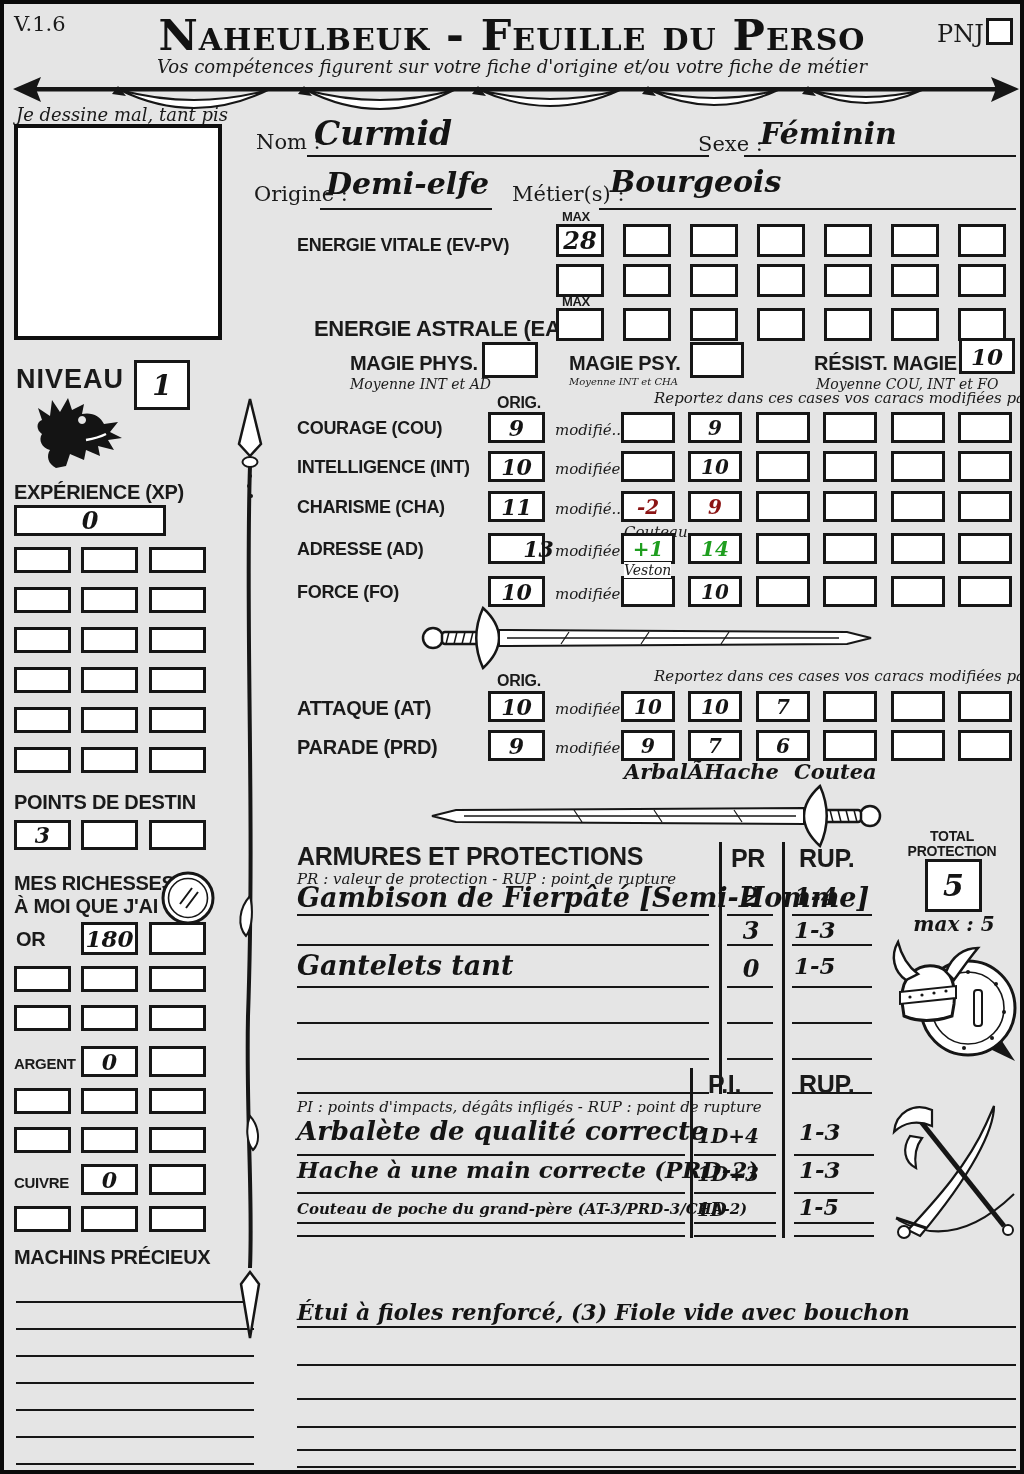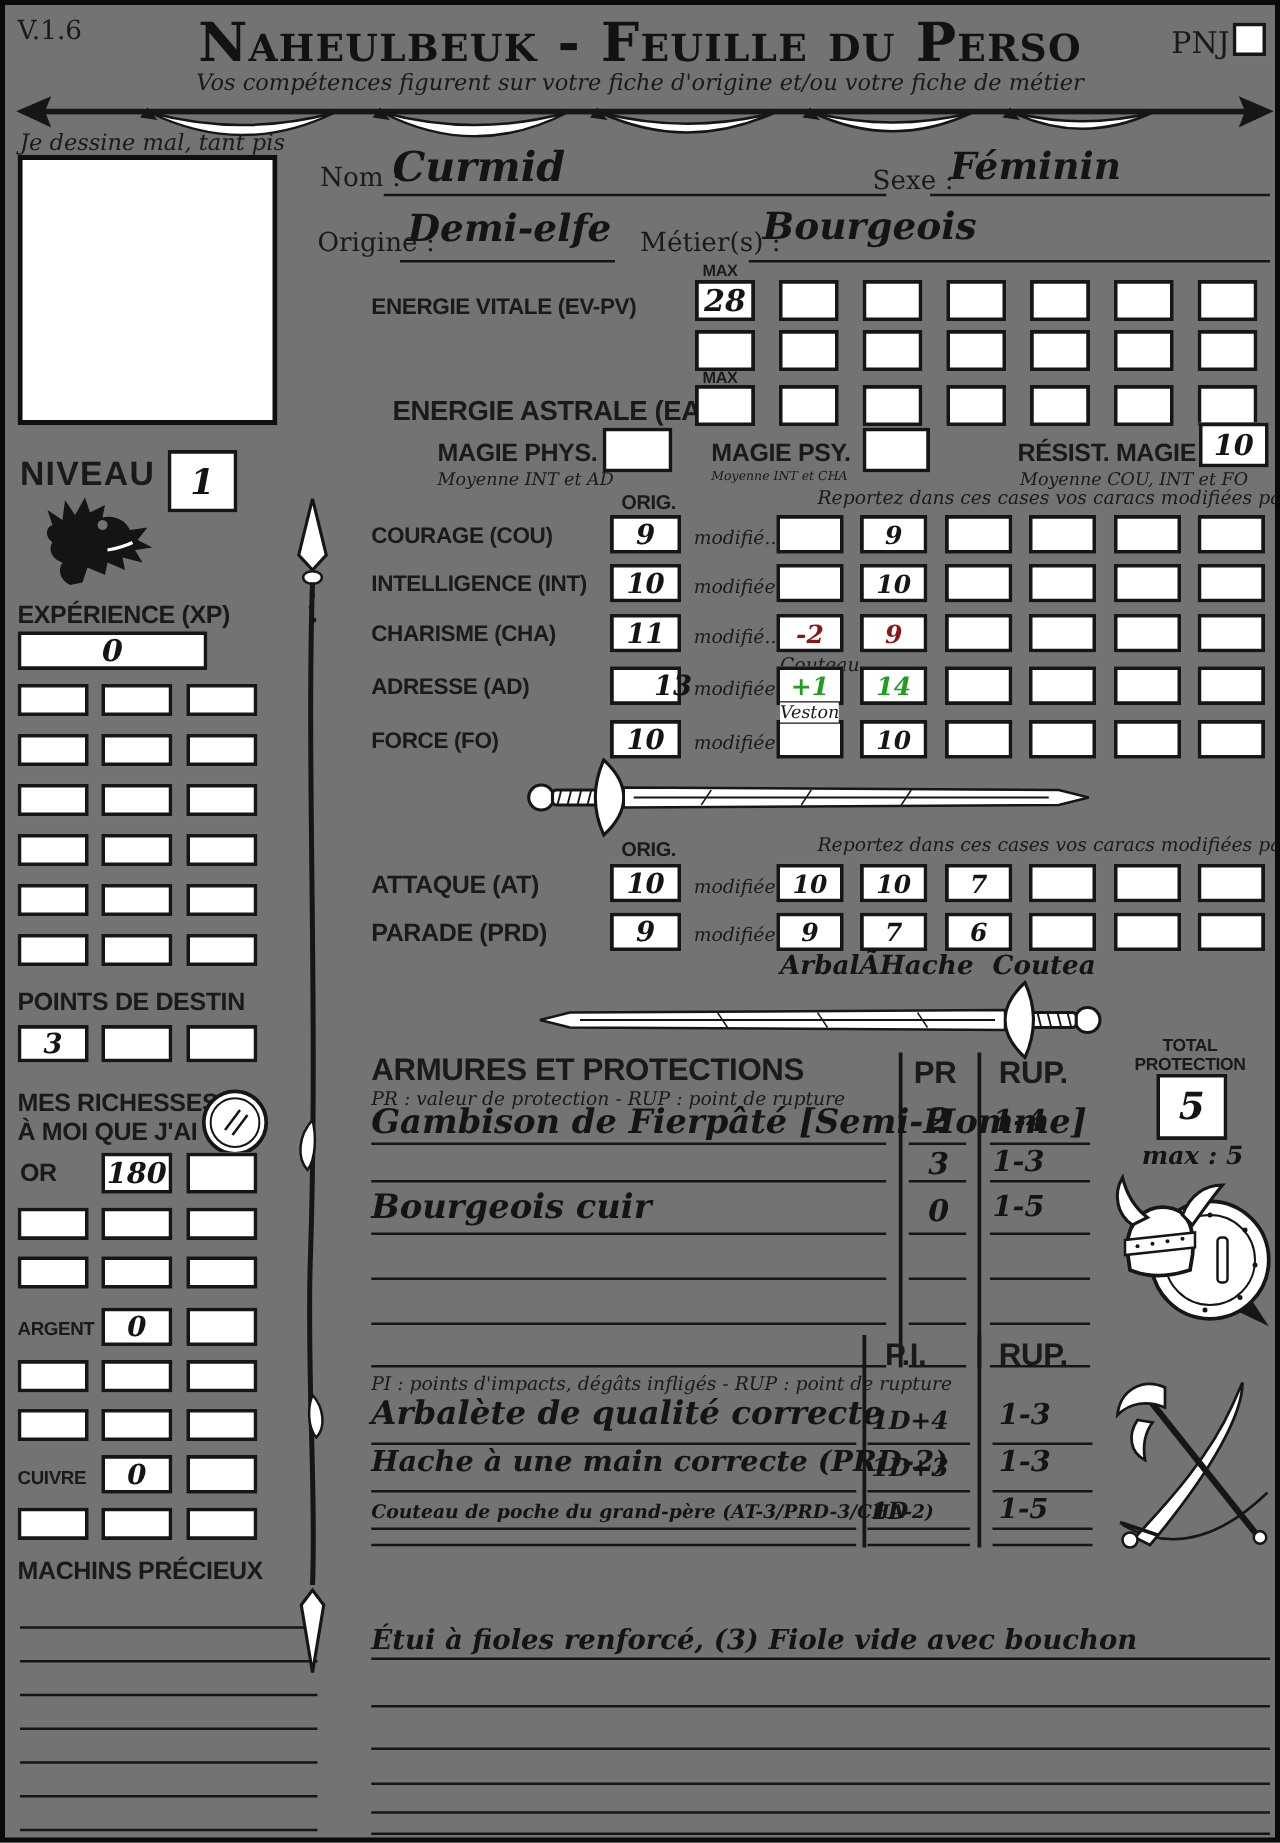--- a/index.html
+++ b/index.html
@@ -1,16 +1,16 @@
 <!DOCTYPE html>
 <html><head>
 <meta charset="utf-8">
 <style>
   html,body{margin:0;padding:0;background:#888;}
-  .sheet{position:relative;width:1024px;height:1474px;background:#737373;border:4px solid #0a0a0a;box-sizing:border-box;overflow:hidden;margin:0 auto;font-family:"Liberation Sans",sans-serif;color:#141414;}
+  .sheet{position:relative;width:1024px;height:1474px;background:#e5e5e5;border:4px solid #0a0a0a;box-sizing:border-box;overflow:hidden;margin:0 auto;font-family:"Liberation Sans",sans-serif;color:#141414;}
   .abs{position:absolute;}
   
   .blk{position:absolute;font-family:"Liberation Sans",sans-serif;font-weight:bold;color:#1a1a1a;letter-spacing:-0.3px;white-space:nowrap;}
   
   .cal{position:absolute;font-family:"DejaVu Serif",serif;color:#1a1a1a;white-space:nowrap;}
   .cali{position:absolute;font-family:"DejaVu Serif",serif;font-style:italic;color:#1a1a1a;white-space:nowrap;}
   
   .hand{font-family:"DejaVu Serif",serif;font-style:italic;font-weight:bold;color:#141414;white-space:nowrap;}
   .handa{position:absolute;font-family:"DejaVu Serif",serif;font-style:italic;font-weight:bold;color:#141414;white-space:nowrap;}
   
@@ -444,21 +444,21 @@
   <div class="ul" style="left:723px;top:910px;width:46px;"></div>
   <div class="handa" style="left:790px;top:878px;font-size:24px;">1-4</div>
   <div class="ul" style="left:788px;top:910px;width:80px;"></div>
 
   <div class="ul" style="left:293px;top:940px;width:412px;"></div>
   <div class="handa" style="left:727px;top:912px;width:40px;text-align:center;font-size:24px;">3</div>
   <div class="ul" style="left:723px;top:940px;width:46px;"></div>
   <div class="handa" style="left:790px;top:912px;font-size:23px;">1-3</div>
   <div class="ul" style="left:788px;top:940px;width:80px;"></div>
 
-  <div class="handa" style="left:293px;top:946px;font-size:27px;">Bourgeois cuir</div>
+  <div class="handa" style="left:293px;top:946px;font-size:27px;">Gantelets tant</div>
   <div class="ul" style="left:293px;top:982px;width:412px;"></div>
   <div class="handa" style="left:727px;top:950px;width:40px;text-align:center;font-size:24px;">0</div>
   <div class="ul" style="left:723px;top:982px;width:46px;"></div>
   <div class="handa" style="left:790px;top:948px;font-size:23px;">1-5</div>
   <div class="ul" style="left:788px;top:982px;width:80px;"></div>
 
   <div class="ul" style="left:293px;top:1018px;width:412px;"></div>
   <div class="ul" style="left:723px;top:1018px;width:46px;"></div>
   <div class="ul" style="left:788px;top:1018px;width:80px;"></div>
   <div class="ul" style="left:293px;top:1054px;width:412px;"></div>

